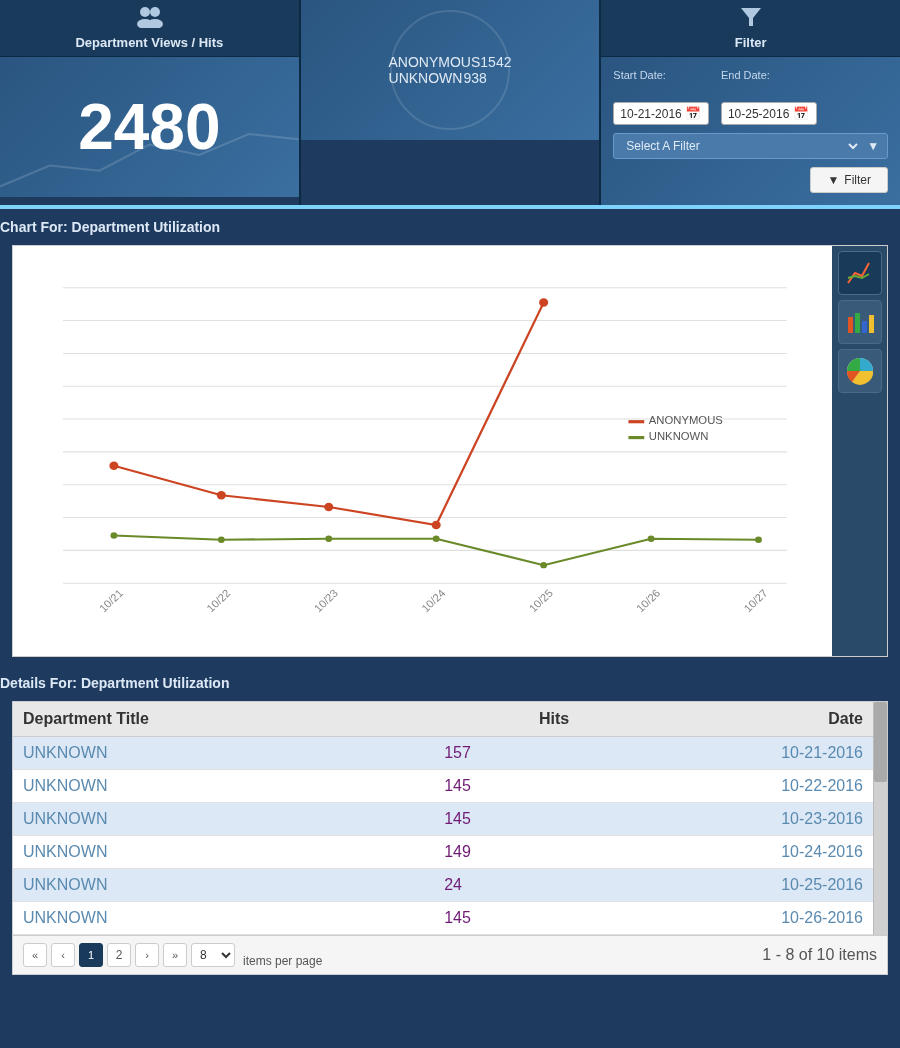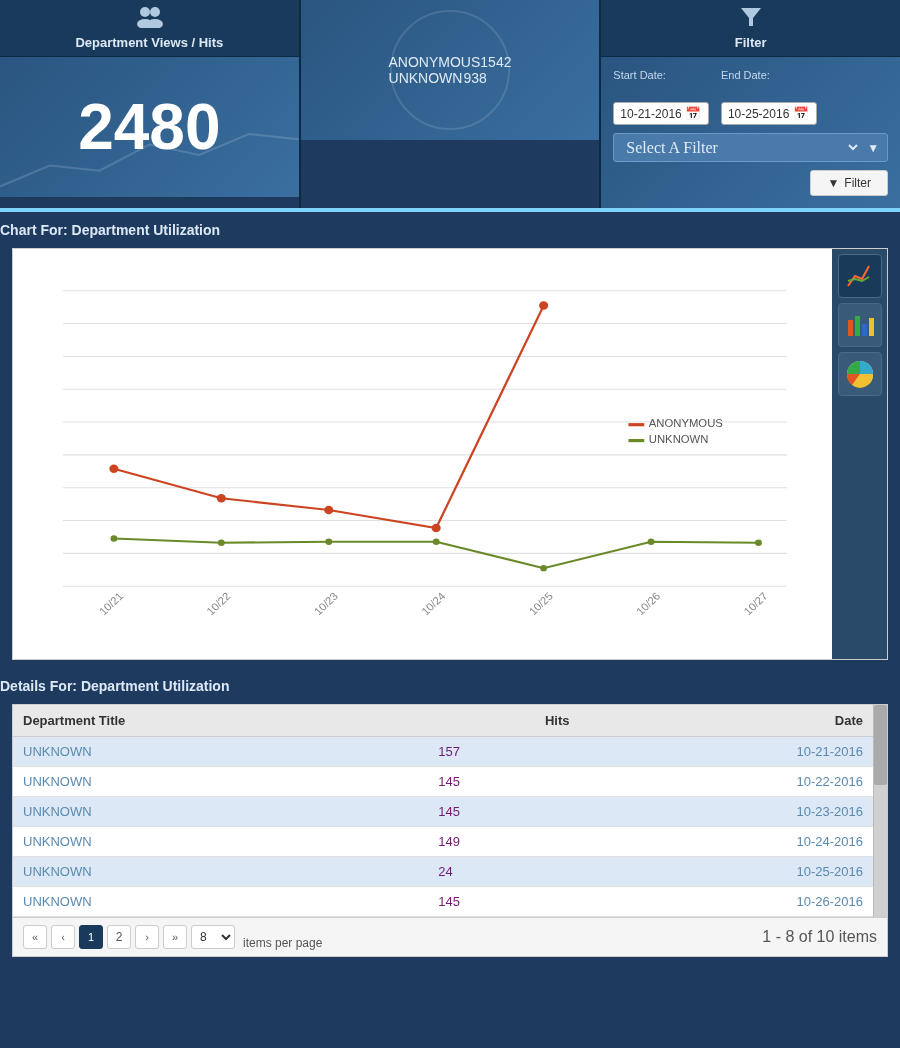--- a/index.html
+++ b/index.html
@@ -142,25 +142,24 @@
       padding: 4px 8px;
       width: 100%;
       color: #e0eaf5;
       font-size: 12px;
       gap: 6px;
     }
     .filter-select-wrap select {
       background: transparent;
       border: none;
       color: #e0eaf5;
-      font-size: 16px;
+      font-size: 12px;
       outline: none;
       flex: 1;
       cursor: pointer;
-      font-family: Liberation Serif, serif;
     }
     .filter-select-wrap select option { color: #333; }
     .filter-btn {
       background: #f5f5f5;
       border: 1px solid #ccc;
       border-radius: 3px;
       padding: 5px 16px;
       color: #333;
       font-size: 12px;
       cursor: pointer;
@@ -232,21 +231,21 @@
       padding: 0 12px 8px 12px;
     }
     .table-wrap {
       background: #fff;
       border: 1px solid #ccc;
       color: #333;
     }
     table {
       width: 100%;
       border-collapse: collapse;
-      font-size: 13px;
+      font-size: 16px;
     }
     thead tr {
       background: #e8e8e8;
     }
     thead th {
       padding: 8px 10px;
       text-align: left;
       font-weight: bold;
       color: #333;
       border-bottom: 1px solid #ccc;

